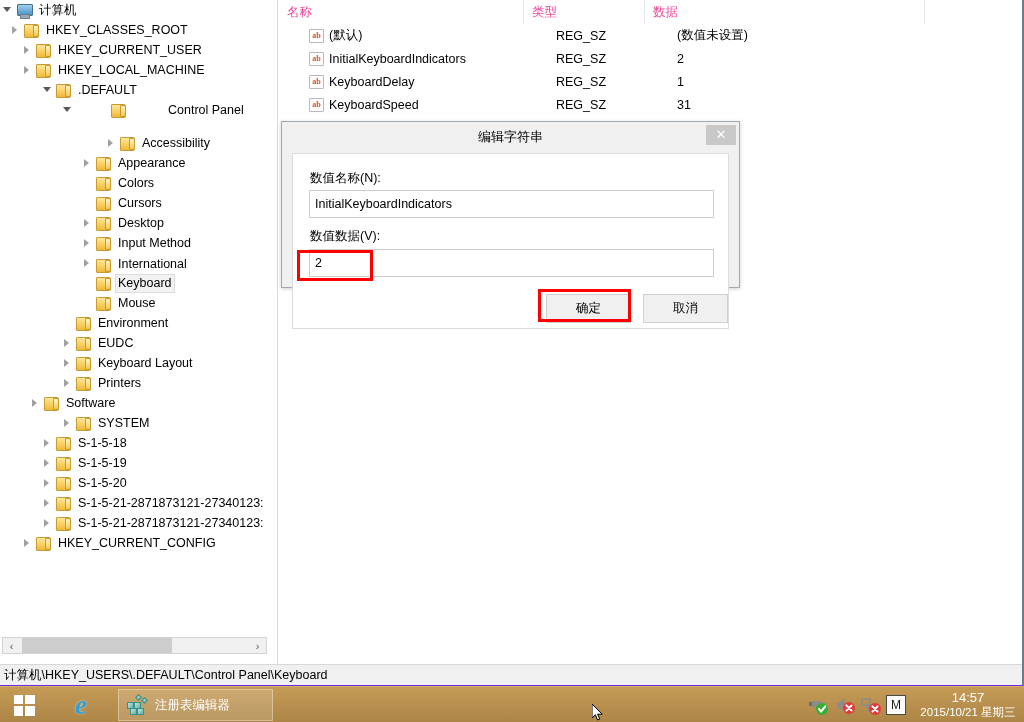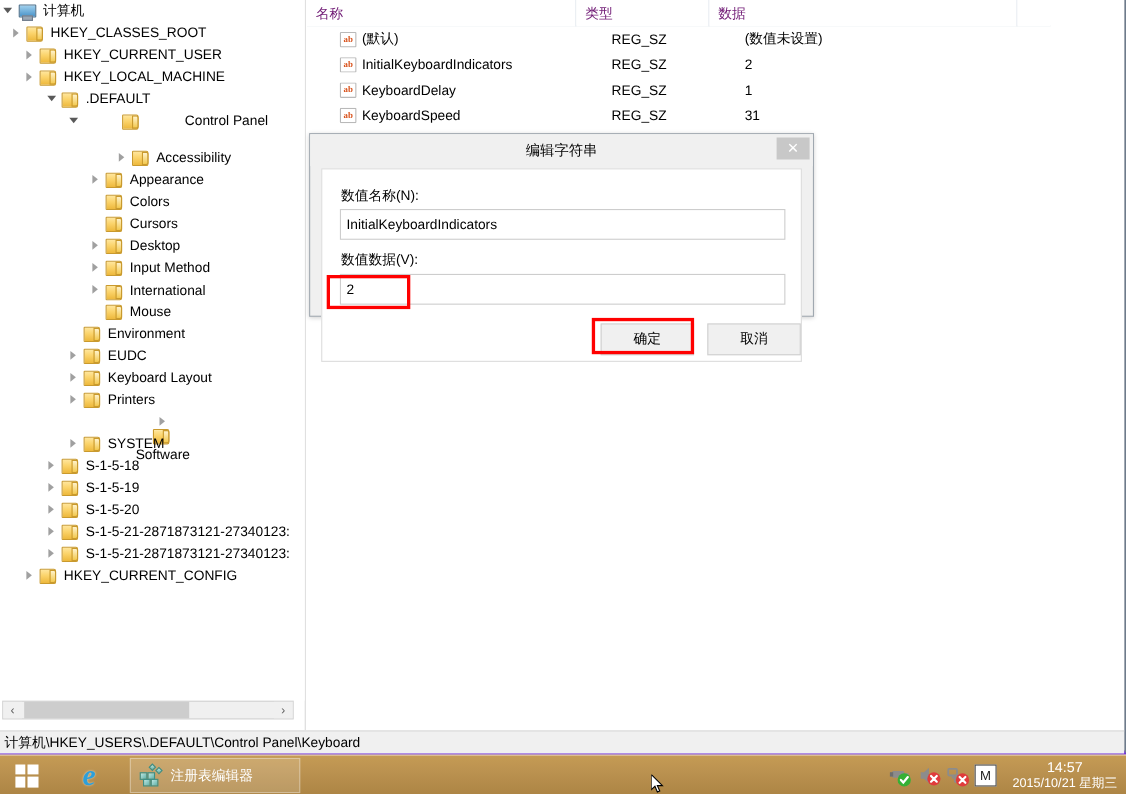--- a/index.html
+++ b/index.html
@@ -12,21 +12,21 @@
     background: #ffffff;
   }
 
   
   #regedit-window {
     position: absolute;
     left: 0; top: 0;
     width: 1024px; height: 686px;
     background: #ffffff;
     border-right: 2px solid #6e7b8b;
-    border-bottom: 4px solid #6d28d9;
+    border-bottom: 1px solid #6d28d9;
   }
 
   
   #tree-pane {
     position: absolute;
     left: 0; top: 0;
     width: 278px; height: 664px;
     background: #ffffff;
     border-right: 1px solid #d9d9d9;
     overflow: hidden;
@@ -173,21 +173,21 @@
     width: 676px;
     background: #ffffff;
     border-bottom: 1px solid #dfe5ec;
     display: flex;
   }
   .col-head {
     position: relative;
     height: 24px;
     line-height: 24px;
     font-size: 12.5px;
-    color: #701a75;
+    color: #ec4899;
     padding-left: 8px;
     border-right: 1px solid #e3e8ee;
     background: #ffffff;
   }
   #col-name { width: 245px; }
   #col-type { width: 121px; }
   #col-data { width: 280px; }
   #col-pad  { width: 30px; border-right: none; }
 
   .list-row {
@@ -468,20 +468,25 @@
         <div class="tree-node" style="padding-left: 80px;">
           <span class="expander collapsed"></span>
           <span class="folder-icon"></span>
           <span class="tree-label">Input Method</span>
         </div>
         <div class="tree-node" style="padding-left: 80px; align-items: flex-end;">
           <span class="expander collapsed"></span>
           <span class="folder-icon"></span>
           <span class="tree-label">International</span>
         </div>
+        <div class="tree-node selected" style="padding-left: 80px;">
+          <span class="expander"></span>
+          <span class="folder-icon"></span>
+          <span class="tree-label">Keyboard</span>
+        </div>
         <div class="tree-node" style="padding-left: 80px;">
           <span class="expander"></span>
           <span class="folder-icon"></span>
           <span class="tree-label">Mouse</span>
         </div>
         <div class="tree-node" style="padding-left: 60px;">
           <span class="expander"></span>
           <span class="folder-icon"></span>
           <span class="tree-label">Environment</span>
         </div>
@@ -493,21 +498,21 @@
         <div class="tree-node" style="padding-left: 60px;">
           <span class="expander collapsed"></span>
           <span class="folder-icon"></span>
           <span class="tree-label">Keyboard Layout</span>
         </div>
         <div class="tree-node" style="padding-left: 60px;">
           <span class="expander collapsed"></span>
           <span class="folder-icon"></span>
           <span class="tree-label">Printers</span>
         </div>
-        <div class="tree-node" style="padding-left: 28px; flex-direction: column;">
+        <div class="tree-node" style="padding-left: 28px;">
           <span class="expander collapsed"></span>
           <span class="folder-icon"></span>
           <span class="tree-label">Software</span>
         </div>
         <div class="tree-node" style="padding-left: 60px;">
           <span class="expander collapsed"></span>
           <span class="folder-icon"></span>
           <span class="tree-label">SYSTEM</span>
         </div>
         <div class="tree-node" style="padding-left: 40px;">

